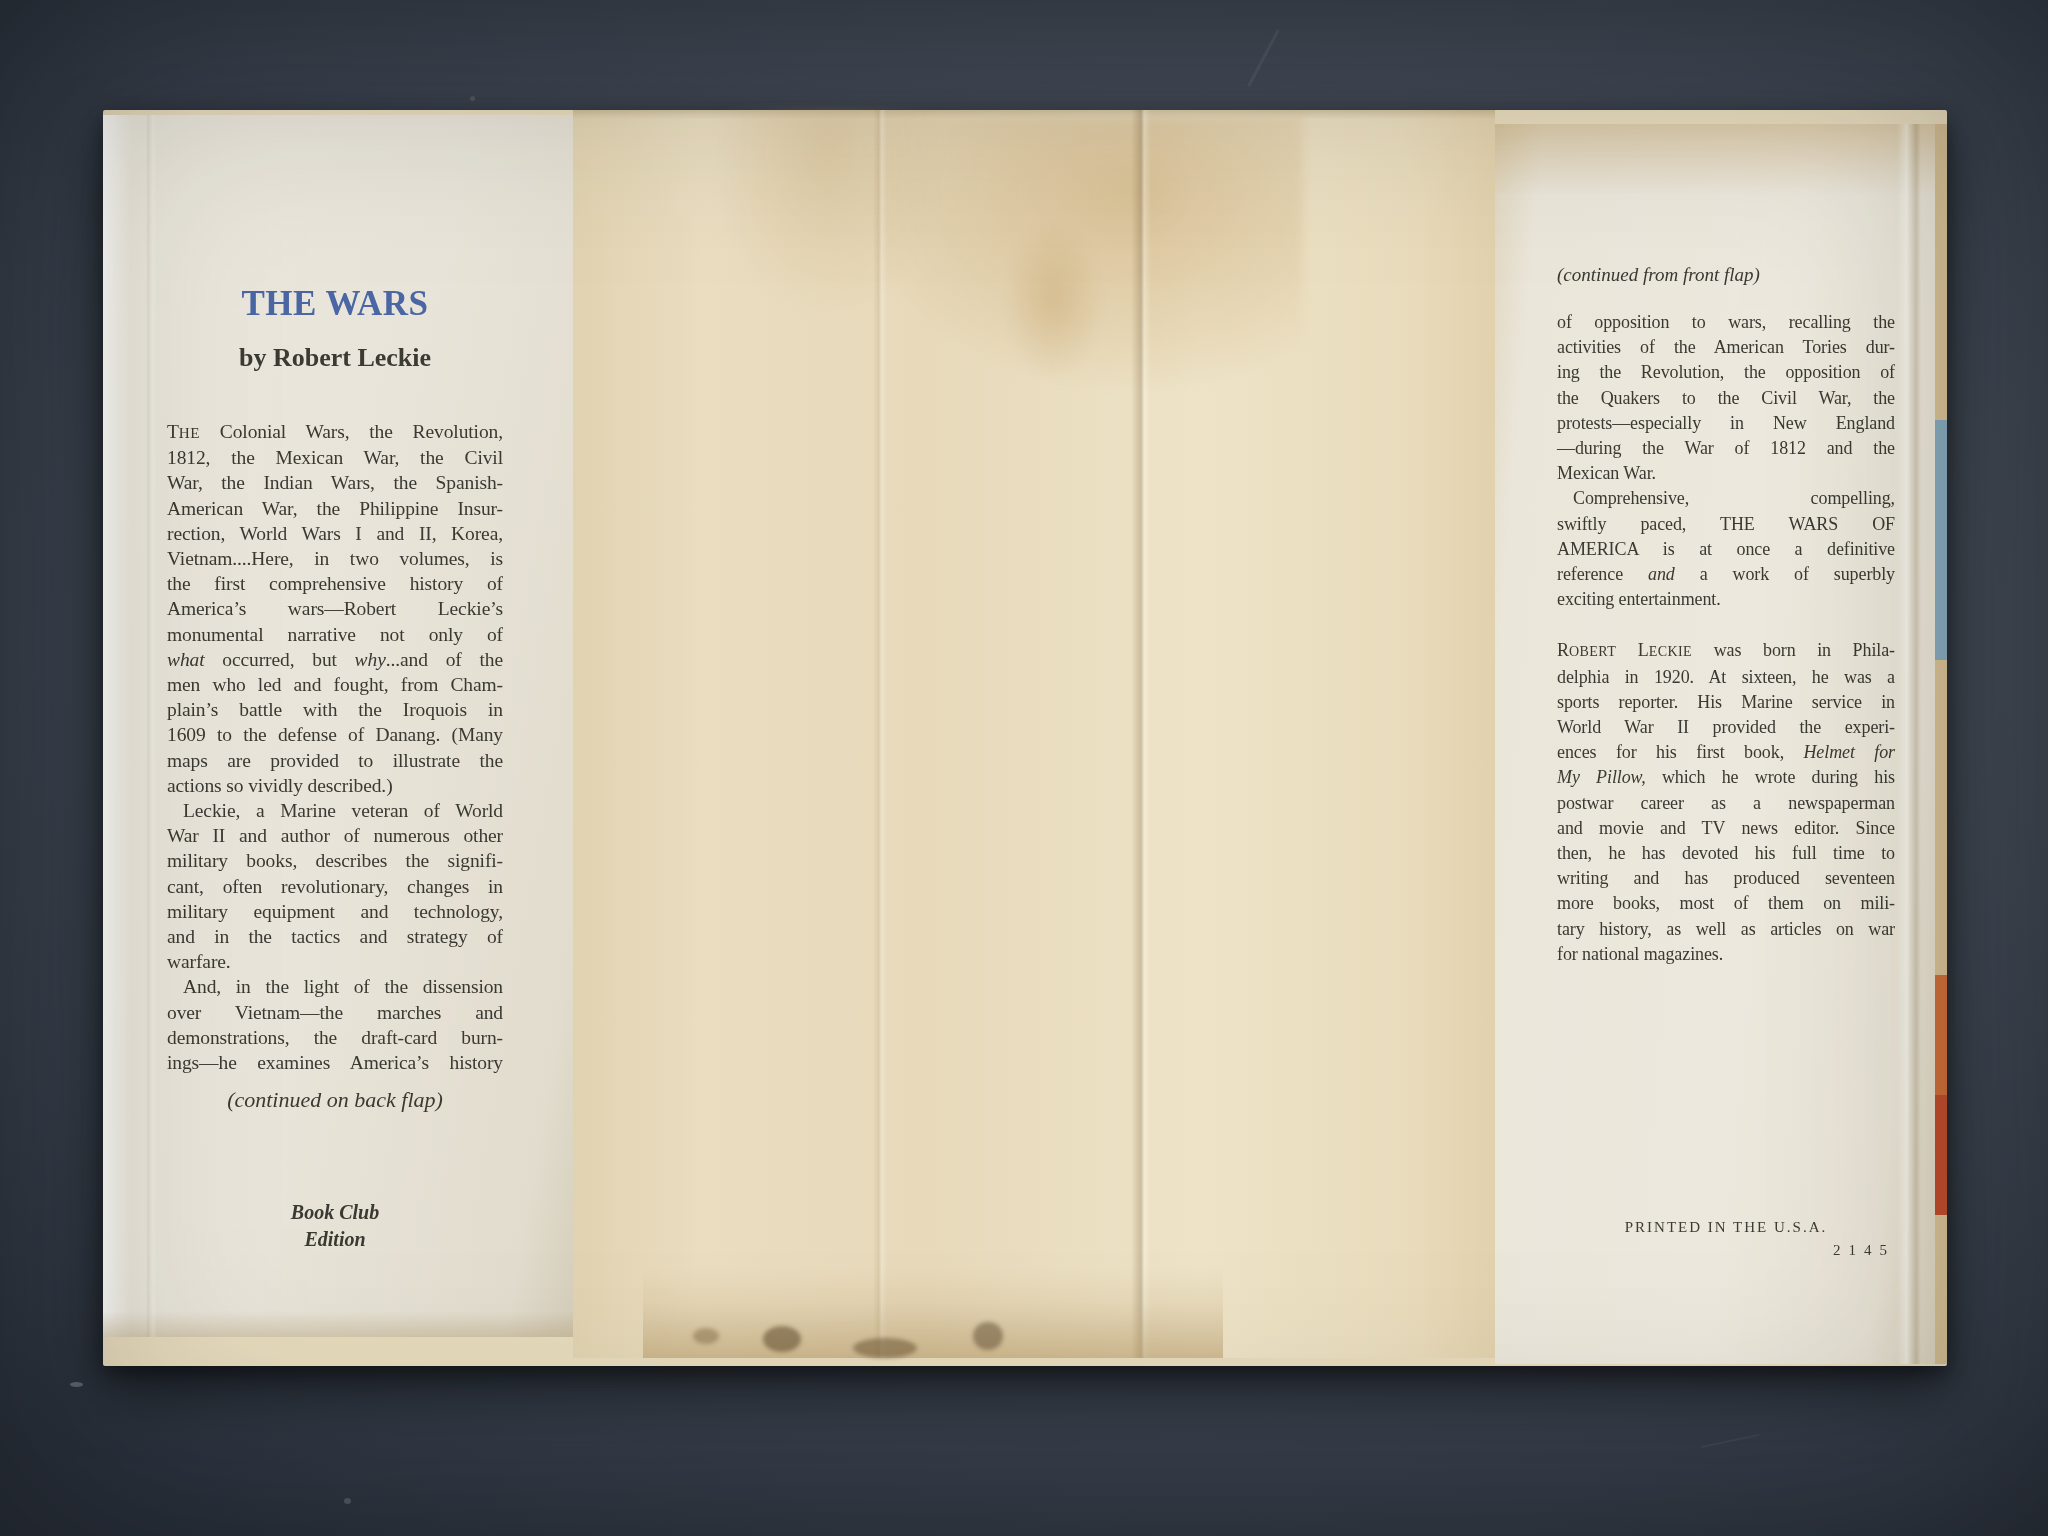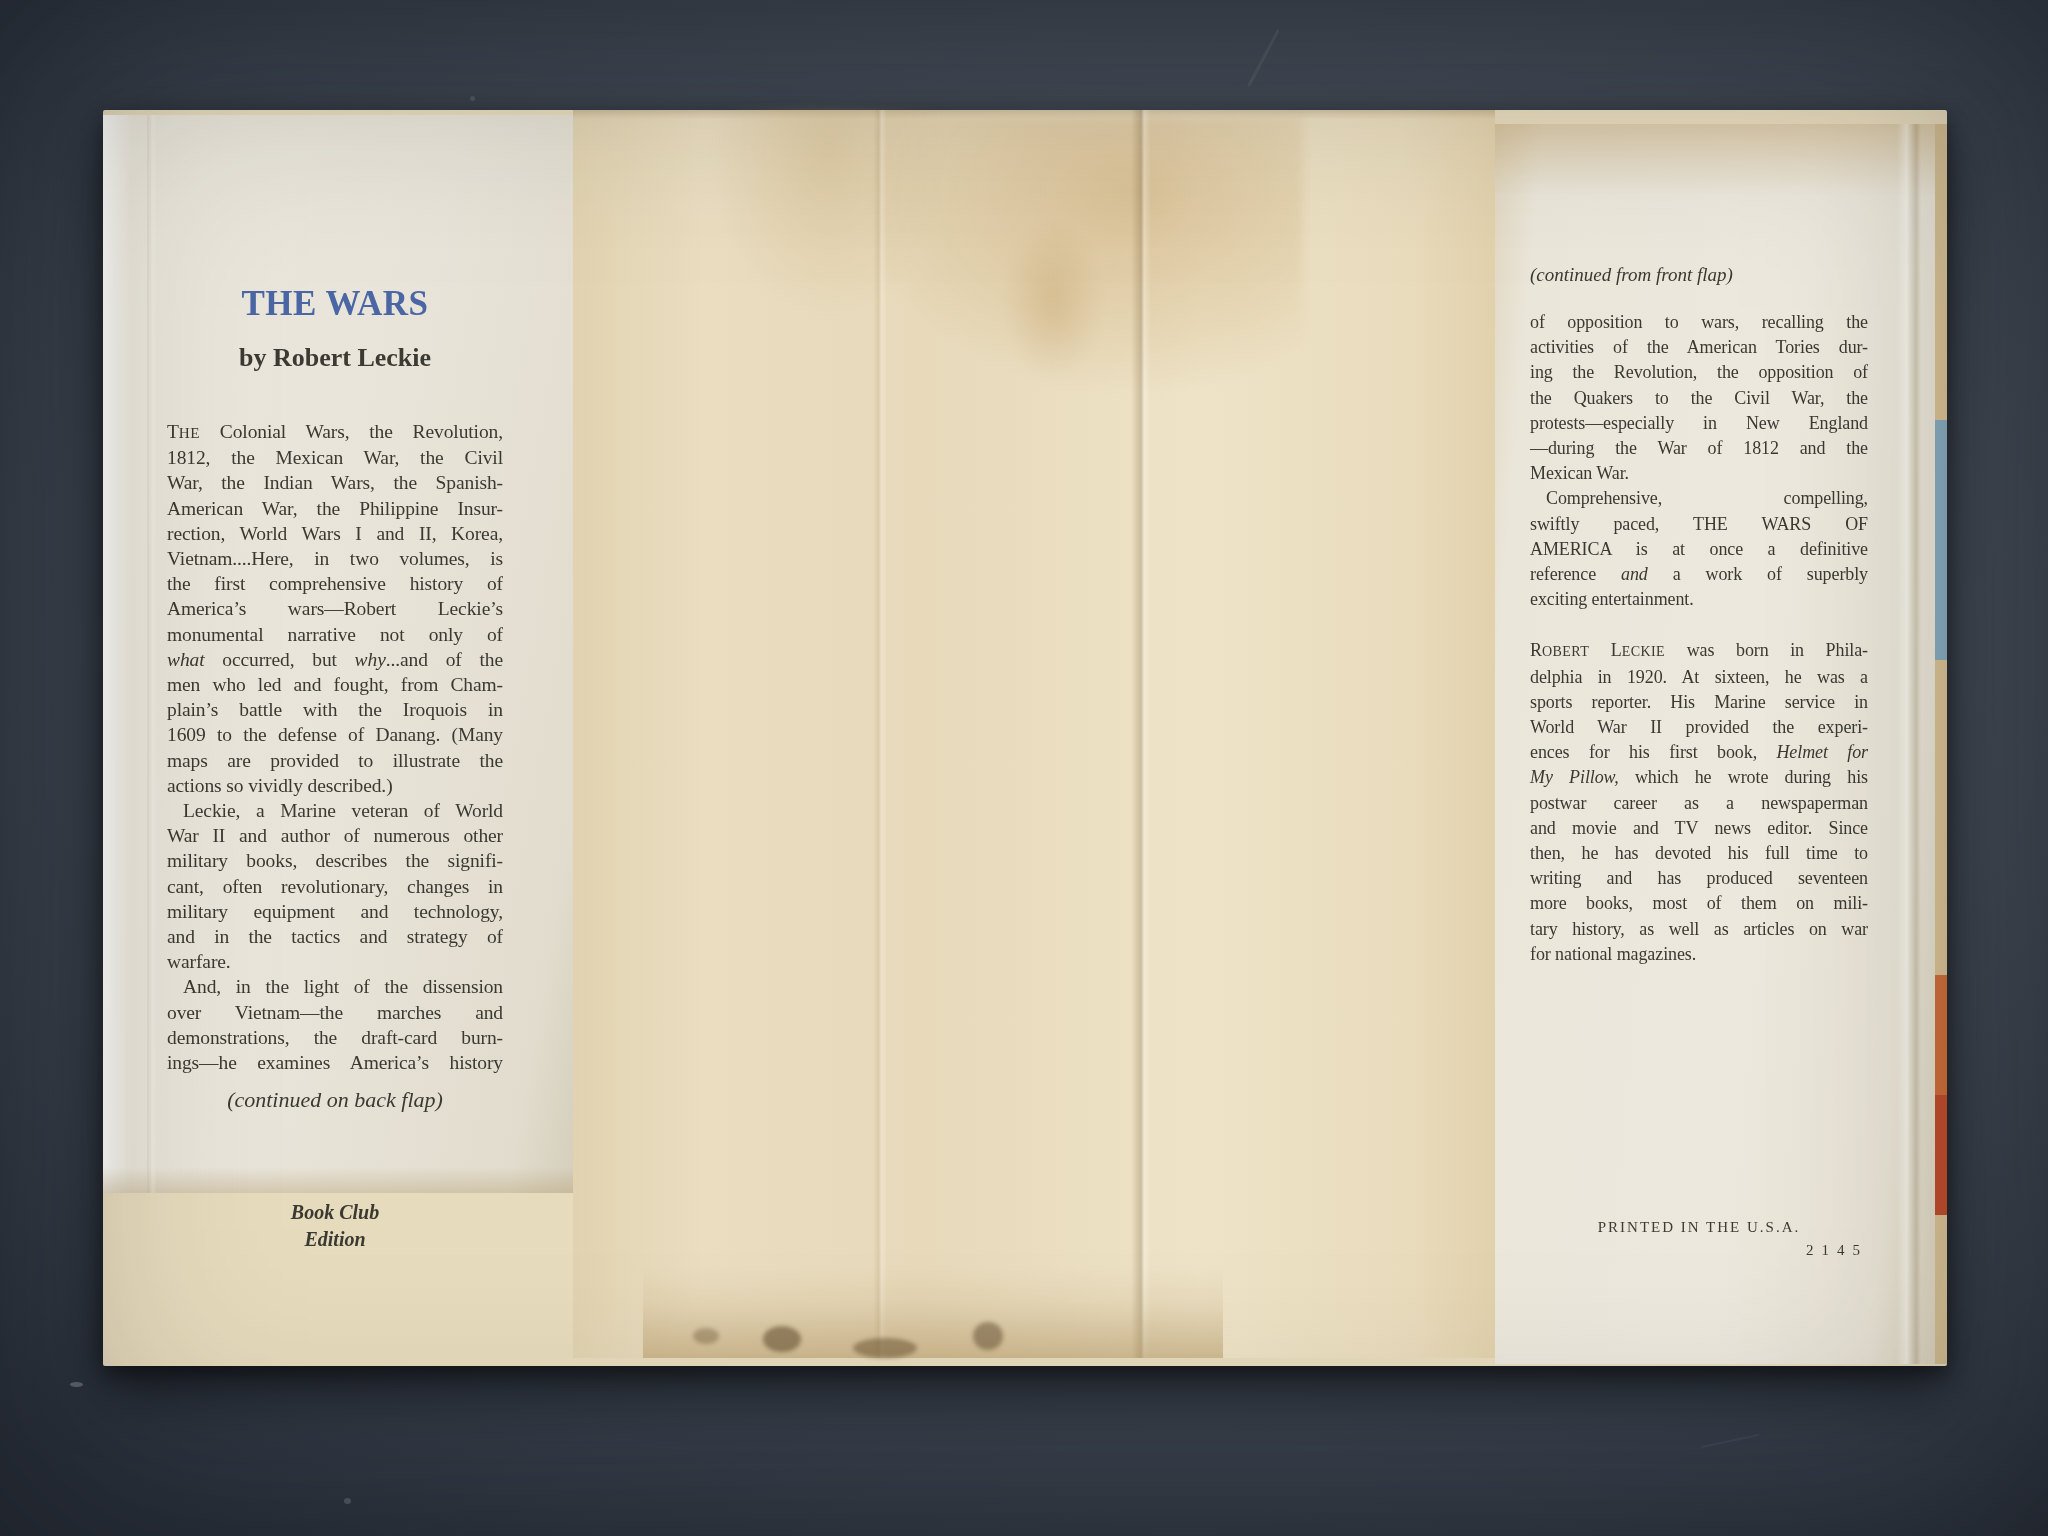--- a/index.html
+++ b/index.html
@@ -28,21 +28,21 @@
 
   
   .jacket{
     position:absolute;left:103px;top:110px;width:1844px;height:1256px;
     background:#e7dbbd;border-radius:2px;
     box-shadow:0 26px 60px rgba(0,0,0,.5),0 8px 20px rgba(0,0,0,.42);
   }
 
   
   .front-flap{
-    position:absolute;left:0;top:5px;width:470px;height:1078px;
+    position:absolute;left:0;top:5px;width:470px;height:1222px;
     background:linear-gradient(100deg,#f2eee5 0%,#ebe7dc 6%,#e8e4d9 52%,#e1dccd 90%,#d5cebb 100%);
   }
   .front-flap::before{ 
     content:"";position:absolute;left:0;top:0;width:28px;height:100%;
     background:linear-gradient(90deg,rgba(255,255,252,.9),rgba(255,255,252,.35) 55%,rgba(255,255,252,0));
   }
   .front-flap::after{ 
     content:"";position:absolute;left:44px;top:0;width:10px;height:100%;
     background:linear-gradient(90deg,rgba(120,105,70,.10),rgba(255,255,250,.22) 60%,rgba(120,105,70,0));
   }
@@ -113,21 +113,21 @@
   .ff-byline{margin-top:16px;text-align:center;font-weight:bold;font-size:26px;color:#3b3a33;}
   .ff-body{margin-top:46px;font-size:19.5px;}
   .line{text-align:justify;text-align-last:justify;line-height:25.2px;letter-spacing:-.1px;}
   .line.end{text-align-last:left;}
   .line.ind{text-indent:16px;}
   .seg-i{font-style:italic;}
   .seg-sc{font-size:.78em;letter-spacing:.03em;}
   .ff-note{margin-top:12px;text-align:center;font-style:italic;font-size:22px;}
   .ff-edition{margin-top:86px;text-align:center;font-style:italic;font-weight:bold;font-size:20px;line-height:27px;}
 
-  .bf-text{position:absolute;left:35px;top:0;width:338px;color:#3a3932;}
+  .bf-text{position:absolute;left:62px;top:0;width:338px;color:#3a3932;}
   .bf-note{margin-top:140px;font-style:italic;font-size:19px;}
   .bf-para{font-size:18px;font-family:Liberation Serif, serif;}
   .bf-para.p1{margin-top:24px;}
   .bf-para.p2{margin-top:0;}
   .bf-para.p3{margin-top:26px;}
   .bf-printed{margin-top:252px;text-align:center;font-size:15px;letter-spacing:2px;color:#3c3b34;}
   .bf-number{margin-top:6px;text-align:right;font-size:15px;letter-spacing:8px;text-indent:8px;color:#3c3b34;}
 </style>
 </head>
 <body>

